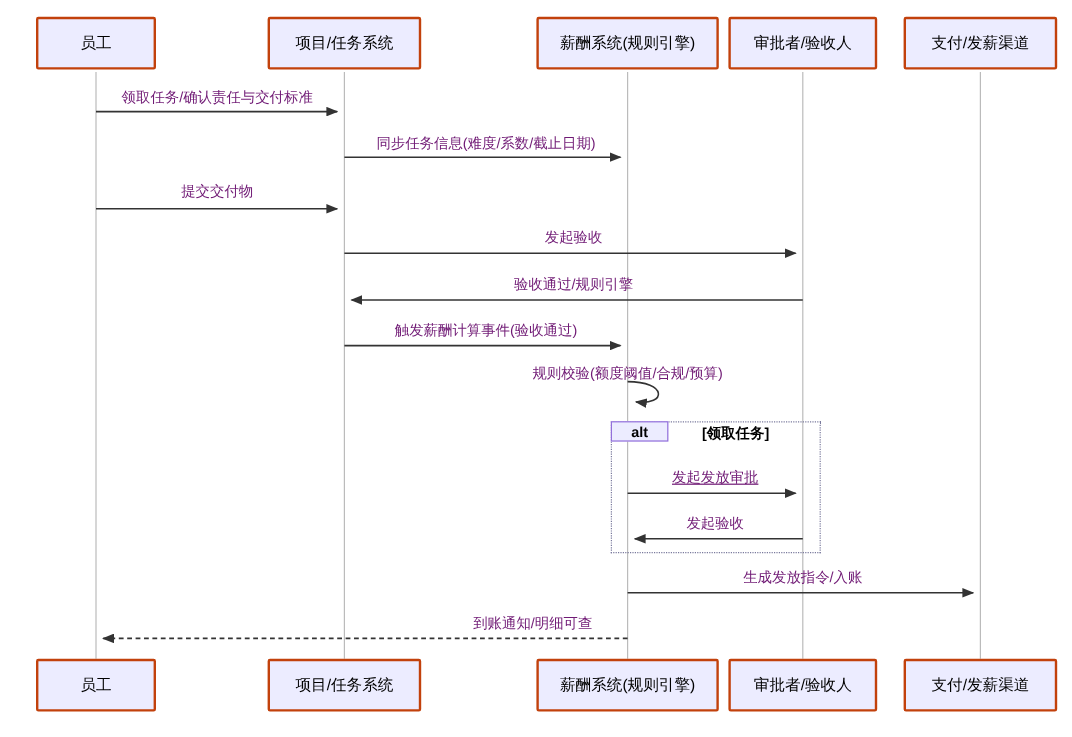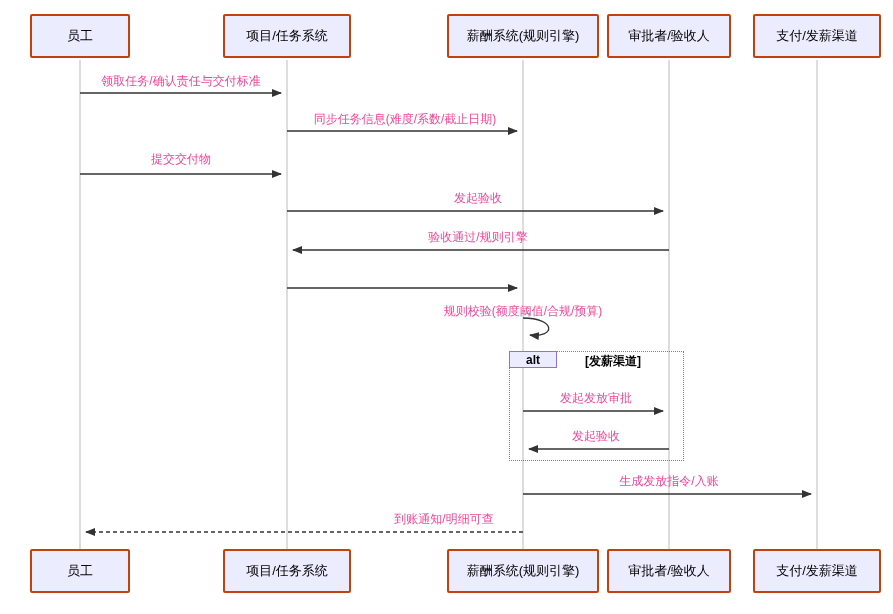--- a/index.html
+++ b/index.html
@@ -34,21 +34,21 @@
     align-items: center;
     justify-content: center;
     font-size: 13px;
     color: #000000;
     text-align: center;
     line-height: 1.15;
   }
   .msg-label {
     position: absolute;
     font-size: 12px;
-    color: #ec4899;
+    color: #701a75;
     white-space: nowrap;
     transform: translateX(-50%);
     text-align: center;
   }
   .alt-box {
     position: absolute;
     box-sizing: border-box;
     border: 1px dotted #7a7a9d;
     background: transparent;
   }
@@ -141,26 +141,27 @@
     <span>审批者/验收人</span>
   </div>
   <div class="actor-box" style="left:753px; top:549px; width:128px; height:44px;">
     <span>支付/发薪渠道</span>
   </div>
 
   <div class="alt-box" style="left:509px; top:351px; width:175px; height:110px;"></div>
   <div class="alt-tag" style="left:509px; top:351px; width:48px; height:17px;">
     <span>alt</span>
   </div>
-  <div class="alt-cond" style="left:613px; top:353px;">[发薪渠道]</div>
+  <div class="alt-cond" style="left:613px; top:353px;">[领取任务]</div>
 
   <div class="msg-label" style="left:181px; top:73px;">领取任务/确认责任与交付标准</div>
   <div class="msg-label" style="left:405px; top:111px;">同步任务信息(难度/系数/截止日期)</div>
   <div class="msg-label" style="left:181px; top:151px;">提交交付物</div>
   <div class="msg-label" style="left:478px; top:190px;">发起验收</div>
   <div class="msg-label" style="left:478px; top:229px;">验收通过/规则引擎</div>
+  <div class="msg-label" style="left:405px; top:267px;">触发薪酬计算事件(验收通过)</div>
   <div class="msg-label" style="left:523px; top:303px;">规则校验(额度阈值/合规/预算)</div>
-  <div class="msg-label" style="left:596px; top:390px;">发起发放审批</div>
+  <div class="msg-label" style="left:596px; top:390px;text-decoration:underline;">发起发放审批</div>
   <div class="msg-label" style="left:596px; top:428px;">发起验收</div>
   <div class="msg-label" style="left:669px; top:473px;">生成发放指令/入账</div>
   <div class="msg-label" style="left:444px; top:511px;">到账通知/明细可查</div>
 
 </div>
 
 </body></html>

